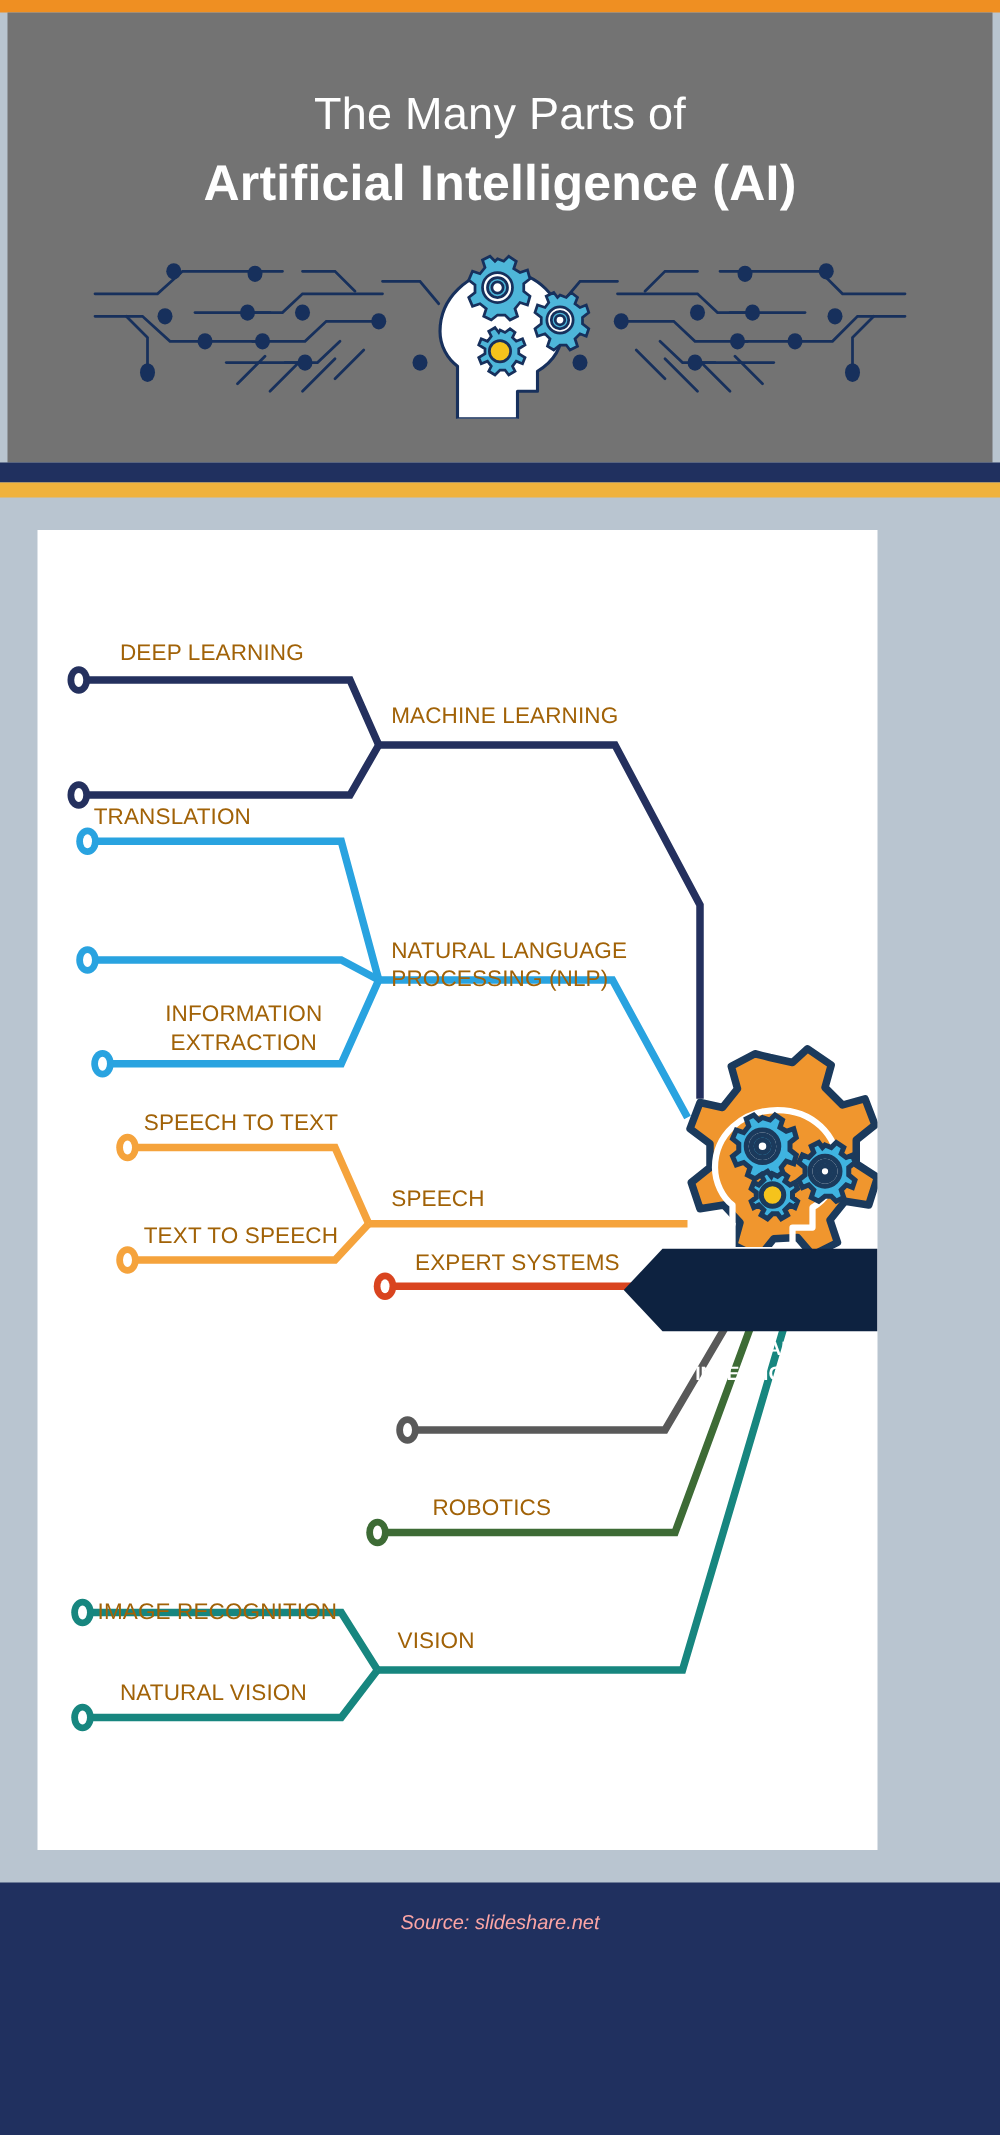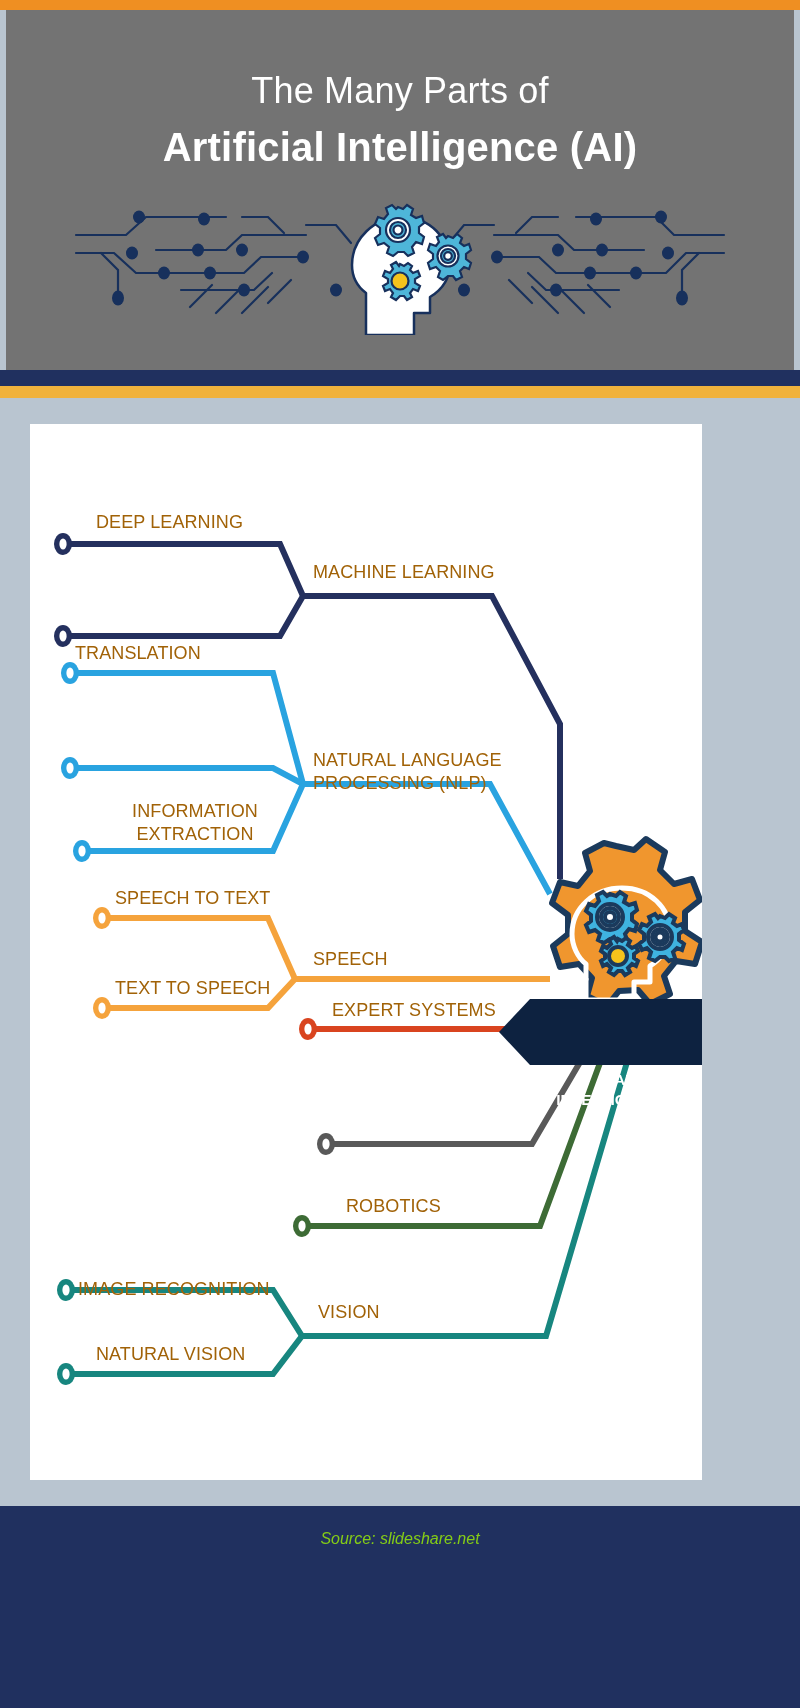--- a/index.html
+++ b/index.html
@@ -53,21 +53,21 @@
     z-index:6;pointer-events:none;
   }
 
   
   .footer{
     position:absolute;left:0;top:1506px;width:800px;height:202px;
     background:#20305f;
   }
   .footer-text{
     position:absolute;left:0;top:24px;width:800px;text-align:center;
-    color:#84cc16;font-size:16px;font-style:italic;
+    color:#fca5a5;font-size:16px;font-style:italic;
   }
 </style>
 </head>
 <body>
 
 <div class="page">
 
   <div class="topbar"></div>
 
   <div class="header">

